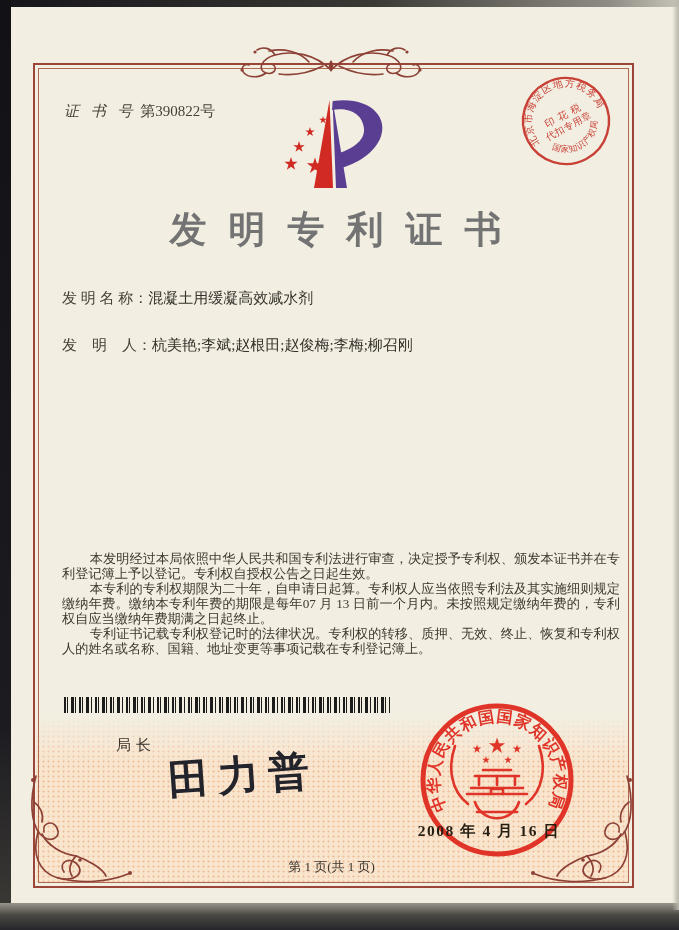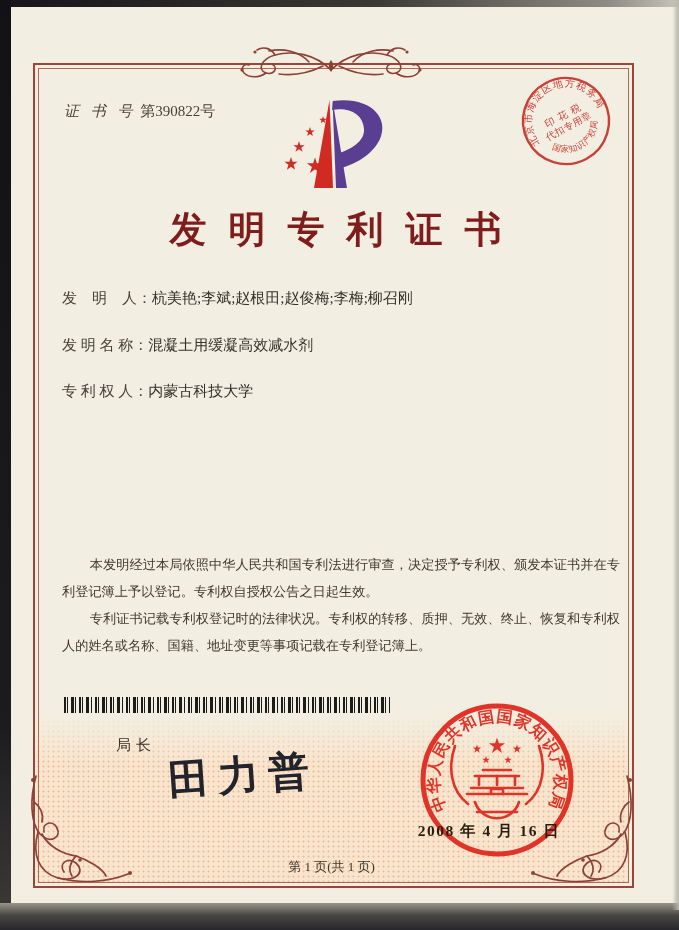--- a/index.html
+++ b/index.html
@@ -20,26 +20,26 @@
         background-size:5px 5px;}
   .pink::before{content:"";position:absolute;left:0;top:0;width:100%;height:52px;
         background:linear-gradient(180deg,#f2efe2,rgba(242,239,226,0));}
   
   .frame{left:33px;top:63px;width:597px;height:821px;border:2px solid #9a4538;}
   .frame-inner{position:absolute;left:3px;top:3px;right:3px;bottom:3px;border:1px solid #b06a52;}
   
   .certno{left:64px;top:102px;font-size:15px;color:#473f35;}
   .certno .lbl{letter-spacing:4px;font-style:italic;}
   .title{left:33px;top:205px;width:597px;text-align:center;font-size:37px;font-weight:bold;
-         color:#7f1d1d;letter-spacing:22px;padding-left:30px;box-sizing:border-box;}
+         color:#737373;letter-spacing:22px;padding-left:30px;box-sizing:border-box;}
   .fields{left:62px;top:289px;width:560px;}
   .frow{height:46.5px;font-size:15px;color:#3c352c;}
   .frow .flabel{display:inline-block;white-space:pre;color:#474038;}
   .frow .fvalue{color:#35302a;}
-  .body-text{left:62px;top:551px;width:558px;font-size:13.2px;line-height:27px;
+  .body-text{left:62px;top:551px;width:558px;font-size:13.2px;line-height:15px;
              color:#3e372d;text-align:justify;}
   .body-text p{margin:0;text-indent:2.1em;}
   .barcode{left:64px;top:697px;width:326px;height:16px;
      background:repeating-linear-gradient(90deg,#1b1b1b 0 2px,rgba(0,0,0,0) 2px 3px,
        #1b1b1b 3px 4px,rgba(0,0,0,0) 4px 7px,#1b1b1b 7px 10px,rgba(0,0,0,0) 10px 11.5px,
        #1b1b1b 11.5px 12.5px,rgba(0,0,0,0) 12.5px 15.5px);}
   .director{left:116px;top:736px;font-size:15px;letter-spacing:5px;color:#39322a;}
   .signature{left:168px;top:748px;font-size:41px;font-weight:600;color:#23232b;
              letter-spacing:9px;transform:rotate(-4deg);}
   .seal-date{left:405px;top:821px;width:168px;text-align:center;font-size:15.5px;
@@ -145,32 +145,30 @@
     <text font-size="8.6" letter-spacing="0.5">
       <textPath href="#ts-bot" startOffset="0">国家知识产权局</textPath>
     </text>
   </g>
 </svg>
 
 <div class="abs title">发明专利证书</div>
 
 <div class="abs fields">
   <div class="frow">
-    <span class="flabel">发　明　人：</span><span class="fvalue">杭美艳;李斌;赵根田;赵俊梅;李梅;柳召刚</span>
-  </div>
-  <div class="frow">
     <span class="flabel">发 明 名 称：</span><span class="fvalue">混凝土用缓凝高效减水剂</span>
   </div>
   <div class="frow">
-    <span class="flabel">专 利 权 人：</span><span class="fvalue">内蒙古科技大学</span>
+    <span class="flabel">发　明　人：</span><span class="fvalue">杭美艳;李斌;赵根田;赵俊梅;李梅;柳召刚</span>
   </div>
 </div>
 
 <div class="abs body-text">
   <p>本发明经过本局依照中华人民共和国专利法进行审查，决定授予专利权、颁发本证书并在专利登记簿上予以登记。专利权自授权公告之日起生效。</p>
+  <p>本专利的专利权期限为二十年，自申请日起算。专利权人应当依照专利法及其实施细则规定缴纳年费。缴纳本专利年费的期限是每年07 月 13 日前一个月内。未按照规定缴纳年费的，专利权自应当缴纳年费期满之日起终止。</p>
   <p>专利证书记载专利权登记时的法律状况。专利权的转移、质押、无效、终止、恢复和专利权人的姓名或名称、国籍、地址变更等事项记载在专利登记簿上。</p>
 </div>
 
 <div class="abs barcode"></div>
 
 <div class="abs director">局长</div>
 <div class="abs signature">田力普</div>
 
 <svg class="svg-abs" style="left:417px;top:700px;" width="160" height="160" viewBox="0 0 160 160">
   <g fill="#e03428" font-family="'Liberation Serif','DejaVu Serif',serif">

